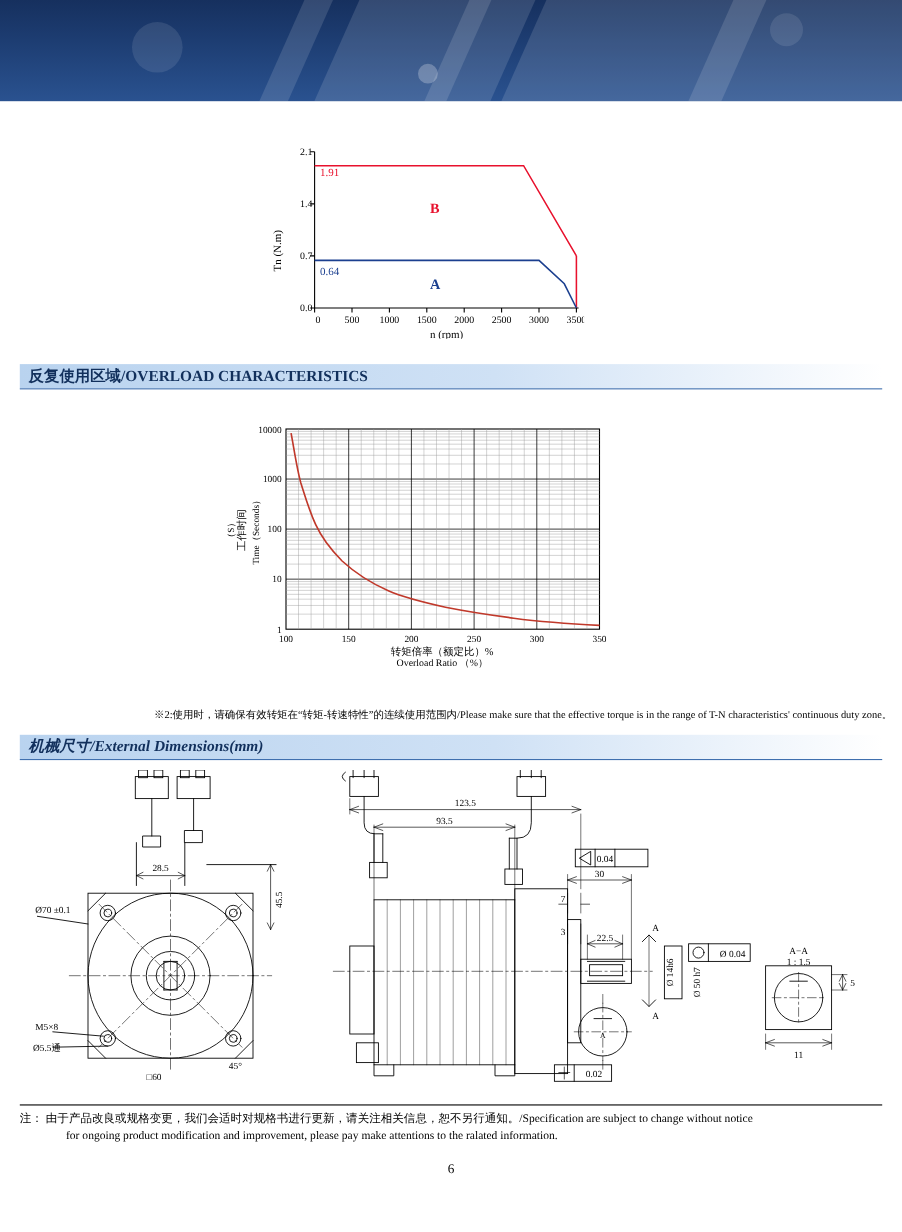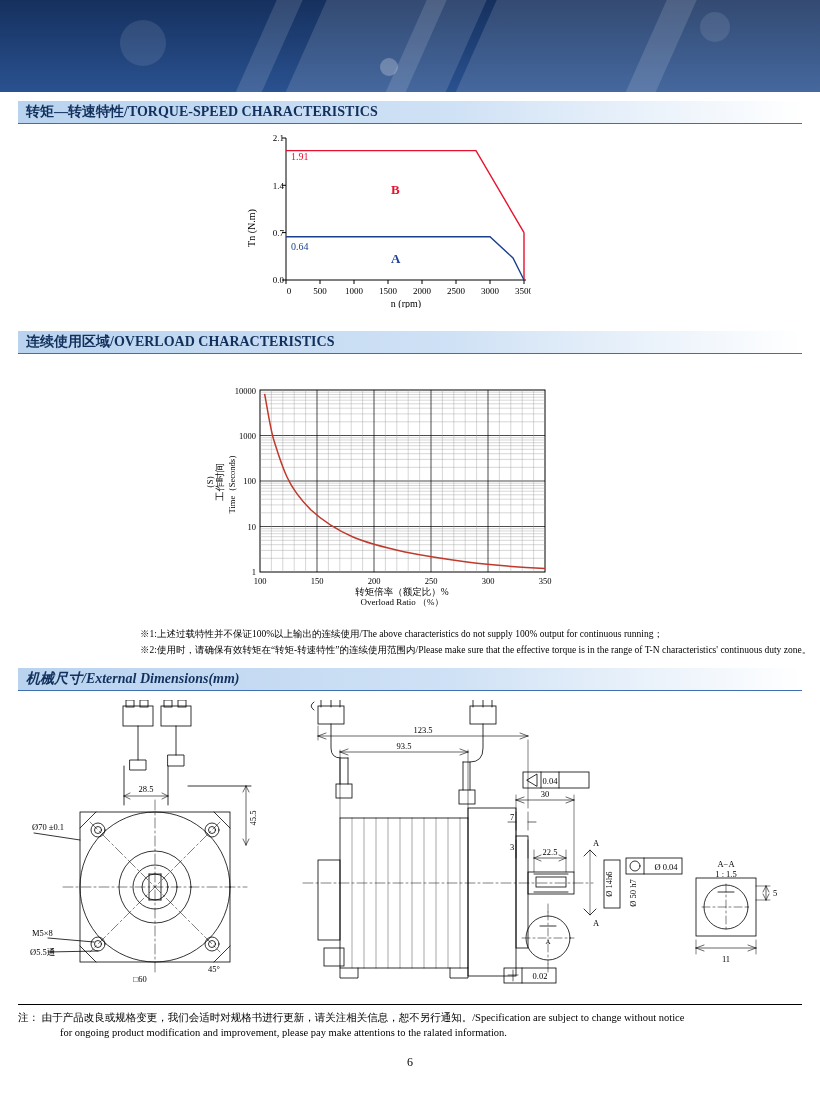--- a/index.html
+++ b/index.html
@@ -68,23 +68,20 @@
     <div class="stripe b4"></div>
     <div class="stripe b1"></div>
     <div class="stripe b2"></div>
     <div class="stripe b3"></div>
     <div class="stripe b5"></div>
     <div class="bdot" style="left:120px;top:20px;width:46px;height:46px;"></div>
     <div class="bdot" style="left:380px;top:58px;width:18px;height:18px;background:rgba(255,255,255,0.25);"></div>
     <div class="bdot" style="left:700px;top:12px;width:30px;height:30px;"></div>
   </div>
 
-  <div class="sec-bar" style="top:101px;">
-    <span class="t">转矩—转速特性/TORQUE-SPEED CHARACTERISTICS</span>
-  </div>
 
   <div class="ts-wrap">
     <svg width="290" height="180" viewBox="0 0 290 180">
 
       <line x1="45" y1="10" x2="45" y2="152" stroke="#000" stroke-width="1"></line>
       <line x1="45" y1="152" x2="285" y2="152" stroke="#000" stroke-width="1"></line>
 
       <line x1="41" y1="10" x2="45" y2="10" stroke="#000"></line>
       <line x1="41" y1="57.3" x2="45" y2="57.3" stroke="#000"></line>
       <line x1="41" y1="104.6" x2="45" y2="104.6" stroke="#000"></line>
@@ -122,21 +119,21 @@
 
       <text x="50" y="32" font-size="10" fill="#e8112d" font-family="Liberation Serif, serif">1.91</text>
       <text x="50" y="122" font-size="10" fill="#1b3f8f" font-family="Liberation Serif, serif">0.64</text>
       <text x="150" y="66" font-size="13" fill="#e8112d" font-weight="bold" font-family="Liberation Serif, serif">B</text>
       <text x="150" y="135" font-size="13" fill="#1b3f8f" font-weight="bold" font-family="Liberation Serif, serif">A</text>
     </svg>
   </div>
 
 
   <div class="sec-bar" style="top:331px;">
-    <span class="t">连续使用区域/OVERLOAD  CHARACTERISTICS</span>
+    <span class="t">反复使用区域/OVERLOAD  CHARACTERISTICS</span>
   </div>
 
 
   <div class="ol-wrap">
     <svg width="370" height="225" viewBox="0 0 370 225">
       <defs>
         <pattern id="minorgrid" width="1" height="1"></pattern>
       </defs>
 
       <rect x="55" y="8" width="285" height="182" fill="#ffffff" stroke="#000" stroke-width="1"></rect>
@@ -234,21 +231,20 @@
 
       <text x="197" y="213" font-size="9.5" text-anchor="middle" font-family="Liberation Serif, serif">转矩倍率（额定比）%</text>
       <text x="197" y="223" font-size="9" text-anchor="middle" font-family="Liberation Serif, serif">Overload Ratio （%）</text>
 
       <text x="18" y="100" font-size="9.5" text-anchor="middle" transform="rotate(-90 18 100)" font-family="Liberation Serif, serif">工作时间</text>
       <text x="30" y="100" font-size="8.5" text-anchor="middle" transform="rotate(-90 30 100)" font-family="Liberation Serif, serif">Time（Seconds）</text>
       <text x="8" y="100" font-size="8.5" text-anchor="middle" transform="rotate(-90 8 100)" font-family="Liberation Serif, serif">（S）</text>
     </svg>
   </div>
 
-  <div class="tx" style="left:140px;top:628px;font-size:9.5px;">※1:上述过载特性并不保证100%以上输出的连续使用/The above characteristics do not supply 100% output for continuous running；</div>
   <div class="tx" style="left:140px;top:644px;font-size:9.5px;">※2:使用时，请确保有效转矩在“转矩-转速特性”的连续使用范围内/Please make sure that the effective torque is in the range of T-N characteristics' continuous duty zone。</div>
 
   <div class="sec-bar" style="top:668px;font-style:italic;">
     <span class="t">机械尺寸/External Dimensions(mm)</span>
   </div>
 
   <div class="dim-wrap">
     <svg width="784" height="300" viewBox="0 0 784 300">
       <g stroke="#000" fill="none" stroke-width="0.8" stroke-linecap="round">
 

